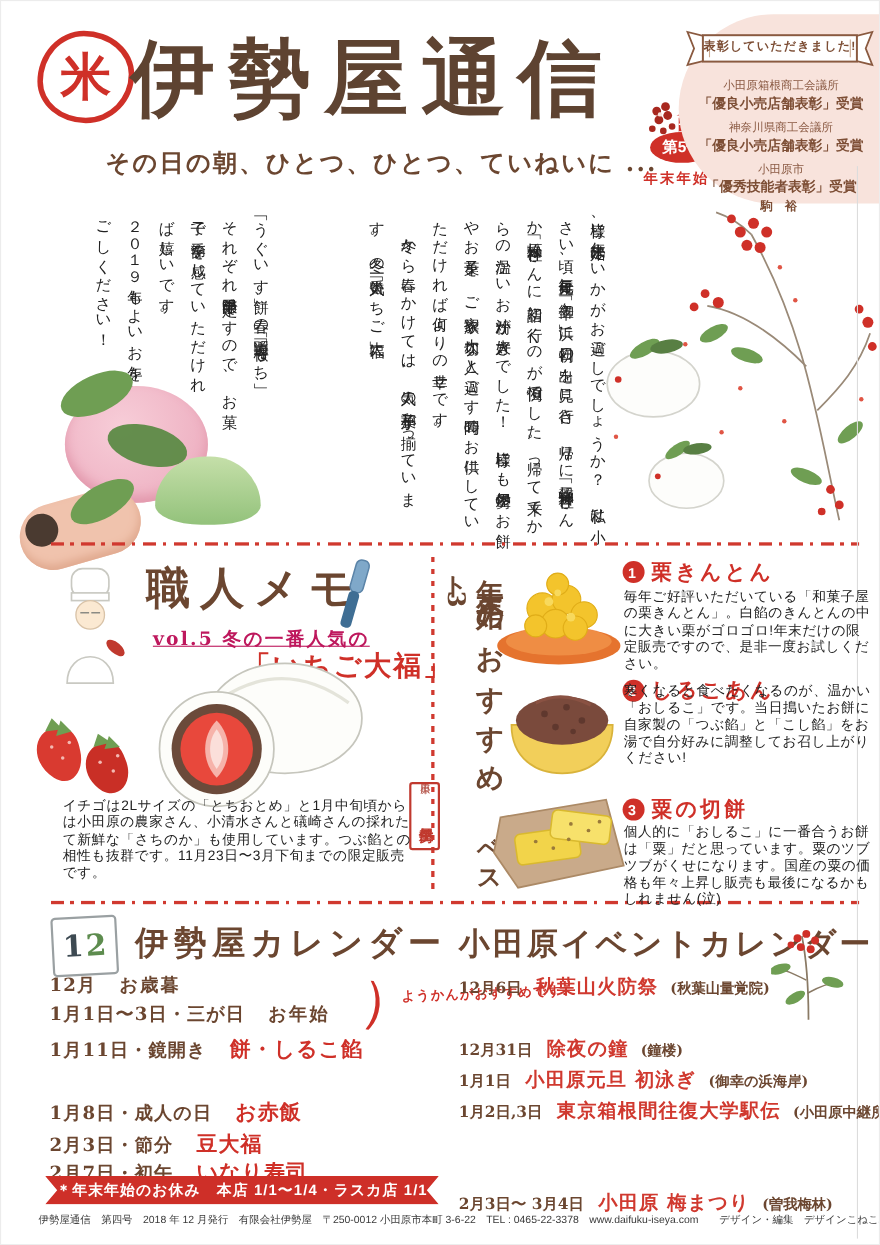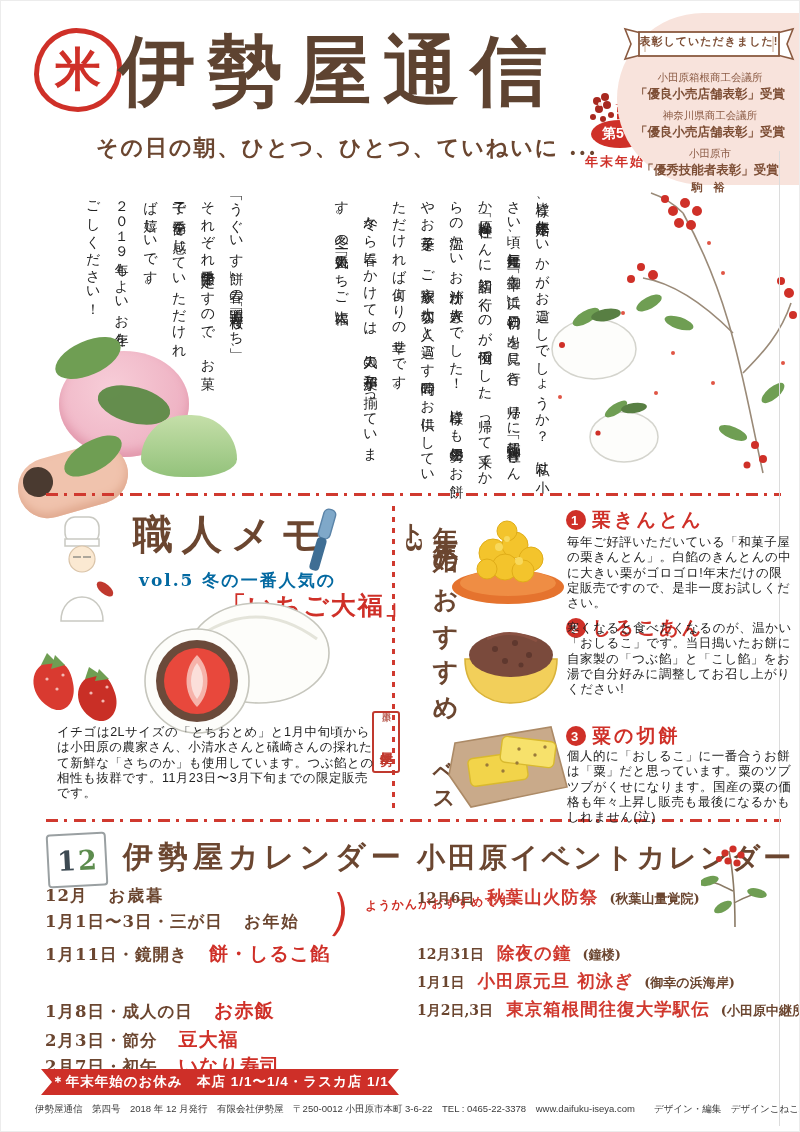--- a/index.html
+++ b/index.html
@@ -30,21 +30,21 @@
   .article1{right:242px;top:190px;height:296px;width:330px;}
   .article2{right:548px;top:190px;height:176px;width:220px;}
   
   .dash-h{height:3px;background:repeating-linear-gradient(90deg,#d0392f 0 12px,transparent 12px 18px,#d0392f 18px 21px,transparent 21px 28px);}
   .dash-v{width:3px;background:repeating-linear-gradient(180deg,#d0392f 0 5px,transparent 5px 11px);}
   .scan-edge{left:778px;top:150px;width:1px;height:975px;background:#dcdcdc;}
   
   .memo-heading{left:132px;top:506px;font-family:"DejaVu Serif",serif;font-weight:700;
                 font-size:40px;letter-spacing:9px;color:#6b4630;}
   .memo-sub{left:138px;top:568px;font-family:"DejaVu Serif",serif;font-weight:700;
-            font-size:17px;letter-spacing:2px;color:#0369a1;}
+            font-size:17px;letter-spacing:2px;color:#be185d;text-decoration:underline;}
   .memo-product{left:220px;top:588px;font-family:"DejaVu Serif",serif;font-weight:700;
                 font-size:25px;letter-spacing:2px;color:#cf3028;}
   .memo-body{left:56px;top:724px;width:324px;font-size:12.5px;line-height:1.22;letter-spacing:.5px;color:#222;}
   .seal{left:370px;top:704px;width:30px;display:flex;flex-direction:column;align-items:center;}
   .seal-place{writing-mode:vertical-rl;font-size:9px;color:#b5554a;letter-spacing:1px;}
   .seal-box{margin-top:3px;width:24px;height:58px;border:2.5px solid #c0392e;border-radius:3px;
             display:flex;align-items:center;justify-content:center;}
   .seal-box span{writing-mode:vertical-rl;color:#c0392e;font-size:13px;font-weight:700;font-family:"DejaVu Serif",serif;}
   
   .rec-heading{left:398px;top:506px;height:312px;writing-mode:vertical-rl;font-family:"DejaVu Serif",serif;
@@ -419,15 +419,20 @@
   <div class="ev-row" style="top:968px;">
     <span class="ev-date">1月1日</span>
     <span class="ev-name">小田原元旦 初泳ぎ</span>
     <span class="ev-venue">(御幸の浜海岸)</span>
   </div>
   <div class="ev-row" style="top:996px;">
     <span class="ev-date">1月2日,3日</span>
     <span class="ev-name">東京箱根間往復大学駅伝</span>
     <span class="ev-venue">(小田原中継所)</span>
   </div>
+  <div class="ev-row" style="top:1080px;">
+    <span class="ev-date">2月3日〜 3月4日</span>
+    <span class="ev-name">小田原 梅まつり</span>
+    <span class="ev-venue">(曽我梅林)</span>
+  </div>
 
   <div class="abs footer">伊勢屋通信　第四号　2018 年 12 月発行　有限会社伊勢屋　〒250-0012 小田原市本町 3-6-22　TEL : 0465-22-3378　www.daifuku-iseya.com　　デザイン・編集　デザインこねこ株式会社</div>
 </div>
 
 </body></html>

